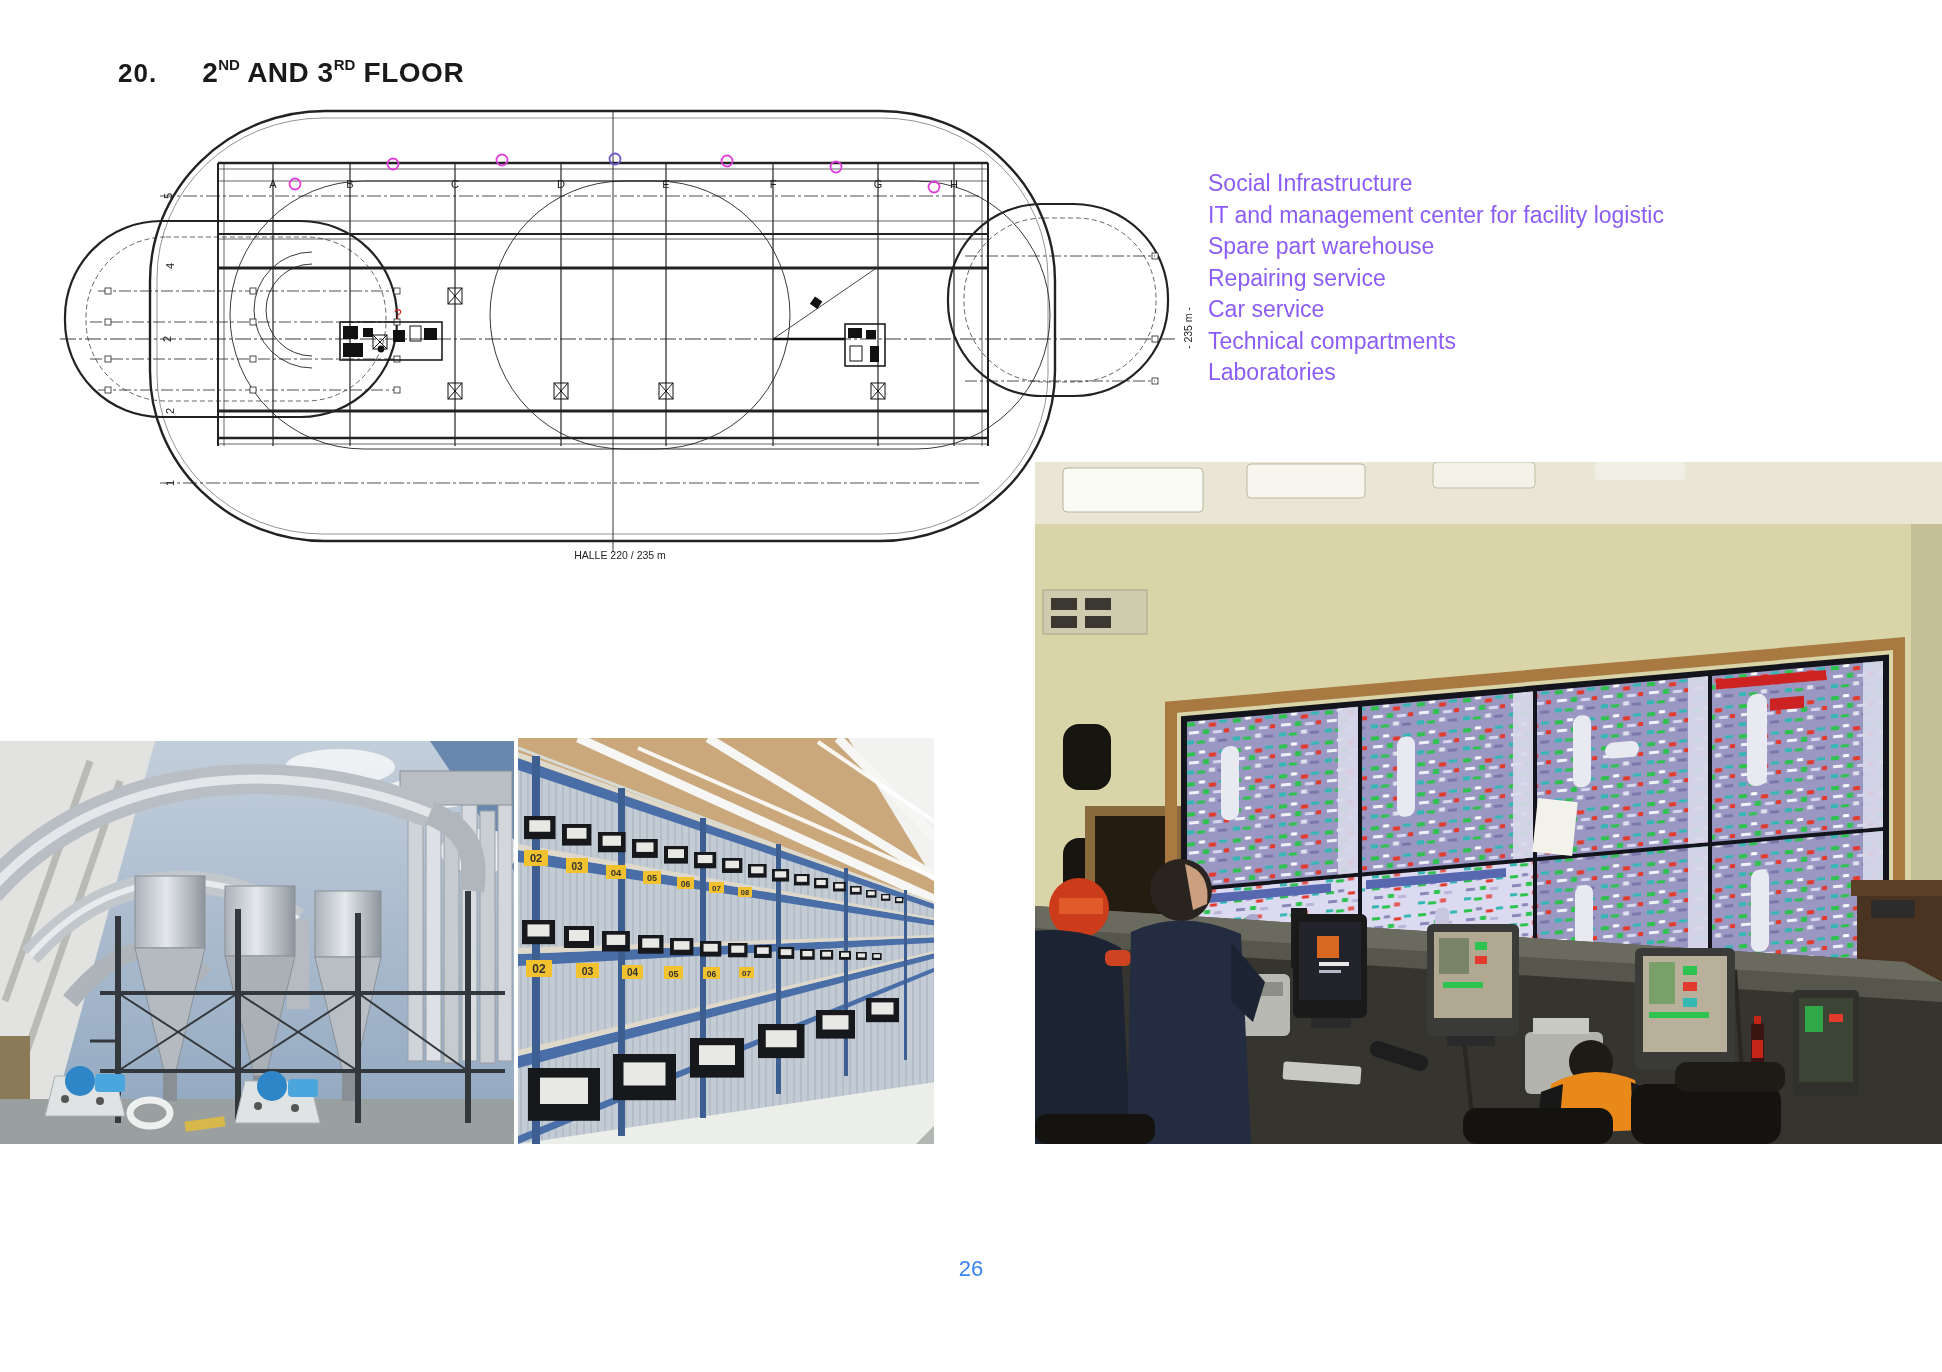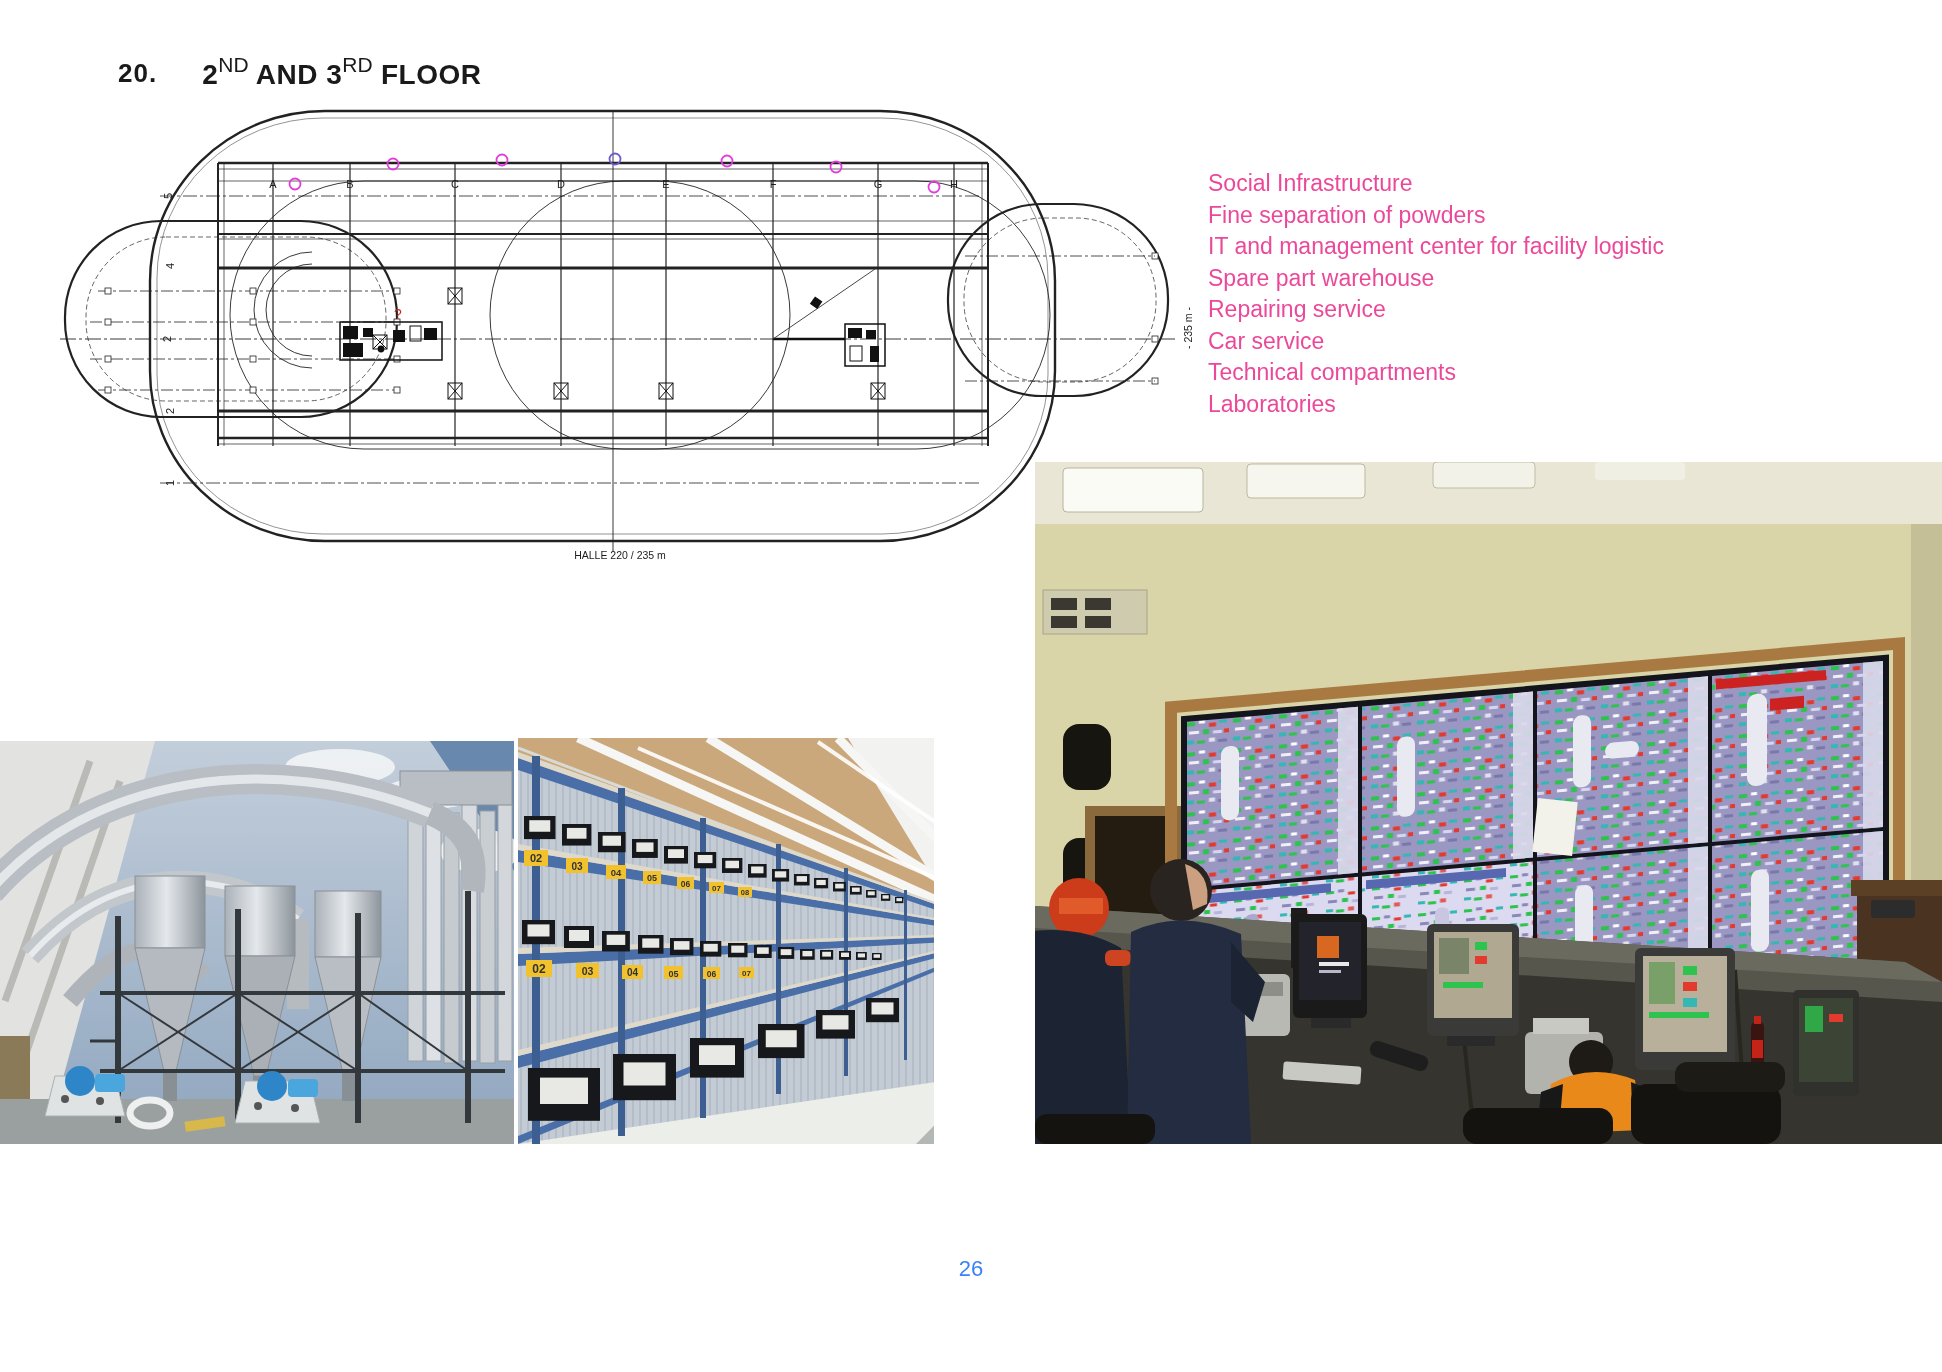--- a/index.html
+++ b/index.html
@@ -3,24 +3,24 @@
 <meta charset="utf-8">
 <style>
   html,body{margin:0;padding:0;}
   body{width:1942px;height:1372px;position:relative;background:#ffffff;
        font-family:"Liberation Sans", sans-serif;color:#1a1a1a;overflow:hidden;}
   .abs{position:absolute;}
   
   .heading{left:118px;top:50px;height:46px;display:flex;align-items:center;}
   .h-num{font-size:26px;font-weight:bold;letter-spacing:1px;}
   .h-title{margin-left:45px;font-size:28px;font-weight:bold;letter-spacing:.5px;white-space:pre;}
-  .h-title sup{font-size:21px;font-weight:normal;position:relative;top:-2px;letter-spacing:0;}
+  .h-title sup{font-size:15px;font-weight:bold;position:relative;top:-2px;letter-spacing:0;}
   
   .features{left:1208px;top:168px;width:520px;list-style:none;margin:0;padding:0;}
-  .features li{font-size:23px;line-height:31.5px;color:#ec4899;}
+  .features li{font-size:23px;line-height:31.5px;color:#8b5cf6;}
   
   .plan{left:60px;top:106px;width:1140px;height:468px;}
   .plan svg{display:block;}
   .pl-txt{font-size:11px;fill:#1d1d1d;}
   .pl-sm{font-size:10.5px;fill:#1d1d1d;}
   
   .photo{overflow:hidden;background:#dddddd;}
   .photo svg{display:block;}
   #photo-cyclones{left:0;top:741px;width:514px;height:403px;}
   #photo-warehouse{left:518px;top:738px;width:416px;height:406px;}
@@ -31,21 +31,20 @@
 </head>
 <body>
 
 <header class="abs heading">
   <span class="h-num">20.</span>
   <span class="h-title"><span>2</span><sup>ND</sup><span> AND </span><span>3</span><sup>RD</sup><span> FLOOR</span></span>
 </header>
 
 <ul class="abs features">
   <li>Social Infrastructure</li>
-  <li>Fine separation of powders</li>
   <li>IT and management center for facility logistic</li>
   <li>Spare part warehouse</li>
   <li>Repairing service</li>
   <li>Car service</li>
   <li>Technical compartments</li>
   <li>Laboratories</li>
 </ul>
 
 <figure class="abs plan" style="margin:0;">
 <svg width="1140" height="468" viewBox="0 0 1140 468">

